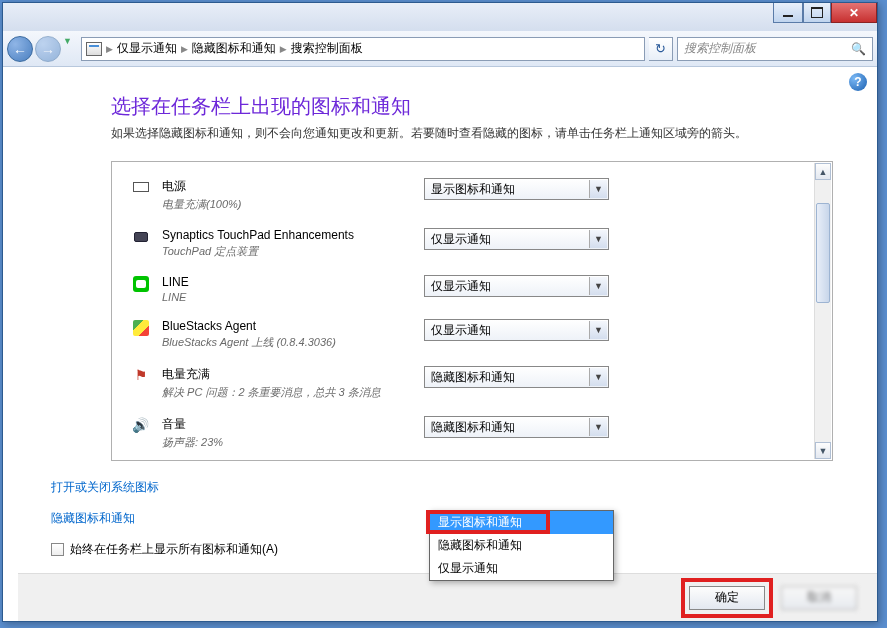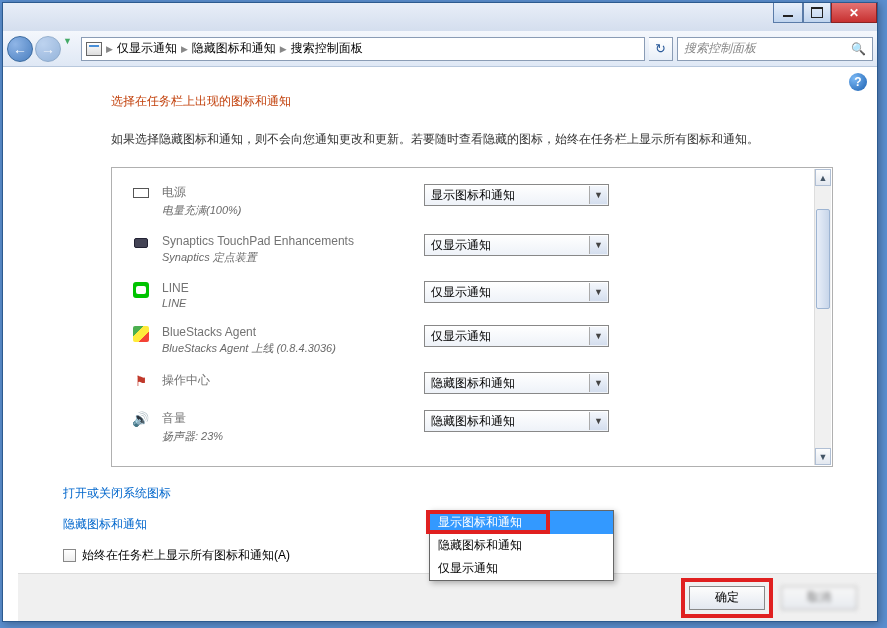--- a/index.html
+++ b/index.html
@@ -27,43 +27,43 @@
 .addr-icon::after{content:''; position:absolute; left:2px; top:2px; width:10px; height:2px; background:#4a90d9;}
 .addr-sep { color:#888; font-size:9px; }
 .refresh-btn { width:24px; height:24px; border:1px solid #8a9cb5; border-left:none; background:linear-gradient(#fff,#e8eff8); display:flex; align-items:center; justify-content:center; font-size:13px; color:#2a5a9a; }
 .searchbox { width:196px; height:24px; background:#fff; border:1px solid #8a9cb5; display:flex; align-items:center; padding:0 6px; font-size:12px; color:#888; font-style:italic; }
 .searchbox .sicon { margin-left:auto; font-style:normal; color:#3a6a9f; }
 
 .content { position:relative; height: calc(100% - 64px); background:#fff; padding:0; }
 .help-icon { position:absolute; right:10px; top:6px; width:18px; height:18px; border-radius:50%; background:radial-gradient(circle at 30% 30%,#7ab8f5,#1a5fb0); color:#fff; font-size:12px; display:flex; align-items:center; justify-content:center; font-weight:bold; }
 
 .inner { padding: 26px 44px 0 108px; }
-.page-title { color:#c2410c; font-size:12px; font-weight:normal; margin-bottom:20px; }
+.page-title { color:#6d28d9; font-size:20px; font-weight:normal; margin-bottom:4px; }
 .page-desc { font-size:12px; color:#333; line-height:1.6; margin-bottom:18px; }
 
 .list-frame { border:1px solid #b0b0b0; height:300px; position:relative; padding:8px 28px 8px 20px; background:#fff; }
 .scrollbar { position:absolute; right:1px; top:1px; bottom:1px; width:17px; background:#f0f0f0; border-left:1px solid #ddd; }
 .sb-btn { height:17px; background:linear-gradient(#fdfdfd,#e3e8f0); border:1px solid #b0bfd4; display:flex; align-items:center; justify-content:center; font-size:9px; color:#456; }
 .sb-thumb { position:absolute; left:1px; right:1px; top:40px; height:100px; background:linear-gradient(90deg,#e8eef8,#c8d6ea); border:1px solid #9db4d2; border-radius:2px; }
 
 .item-row { display:flex; align-items:flex-start; padding:8px 0; gap:12px; }
 .item-icon { width:18px; height:18px; flex-shrink:0; display:flex; align-items:center; justify-content:center; font-size:14px; }
 .item-text { width:250px; font-size:12px; }
-.item-name { color:#737373; }
+.item-name { color:#000000; }
 .item-sub { color:#6a6a6a; font-style:italic; margin-top:2px; font-size:11px; }
 .item-select { width:185px; }
 .combo { height:22px; border:1px solid #888; background:linear-gradient(#fff,#eef2f8); display:flex; align-items:center; padding:0 6px; font-size:12px; position:relative; }
 .combo-arrow { position:absolute; right:1px; top:1px; bottom:1px; width:18px; background:linear-gradient(#f4f7fc,#d4deee); border-left:1px solid #aaa; display:flex; align-items:center; justify-content:center; font-size:9px; color:#444; }
 
 .dropdown-open { position:absolute; left:426px; top:443px; width:185px; background:#fff; border:1px solid #666; box-shadow:2px 2px 6px rgba(0,0,0,.3); z-index:100; }
 .dd-item { padding:3px 8px; font-size:12px; }
 .dd-item.sel { background:#3399ff; color:#fff; }
 .dd-highlight { position:absolute; border:4px solid #e02020; pointer-events:none; }
 
-.links { padding: 18px 0 0 60px; font-size:12px; }
+.links { padding: 18px 0 0 48px; font-size:12px; }
 .links a { color:#0066cc; text-decoration:none; display:block; margin-bottom:14px; }
 .checkbox-row { display:flex; align-items:center; gap:6px; font-size:12px; margin-top:4px; }
 .checkbox-row .cb { width:13px; height:13px; border:1px solid #888; background:linear-gradient(#fff,#eee); }
 
 .footer { position:absolute; bottom:0; left:15px; right:0; height:48px; background:#f0f0f0; border-top:1px solid #ddd; display:flex; align-items:center; justify-content:flex-end; padding:0 20px; gap:8px; }
 .btn { width:76px; height:24px; border:1px solid #888; background:linear-gradient(#fdfdfd,#e3e8f0); font-size:12px; display:flex; align-items:center; justify-content:center; }
 .btn-highlight { border:4px solid #e02020; padding:4px; }
 .btn.cancel-blur { filter: blur(2px); opacity:.6; }
 
 .ic-battery::before { content:''; display:block; width:14px; height:8px; border:1px solid #555; position:relative; }
@@ -107,21 +107,21 @@
       <span>搜索控制面板</span>
       <span class="sicon">🔍</span>
     </div>
   </div>
 
   <div class="content">
     <div class="help-icon">?</div>
 
     <div class="inner">
       <h1 class="page-title">选择在任务栏上出现的图标和通知</h1>
-      <p class="page-desc">如果选择隐藏图标和通知，则不会向您通知更改和更新。若要随时查看隐藏的图标，始终在任务栏上显示所有图标和通知。</p>
+      <p class="page-desc">如果选择隐藏图标和通知，则不会向您通知更改和更新。若要随时查看隐藏的图标，请单击任务栏上通知区域旁的箭头。</p>
 
       <div class="list-frame">
         <div class="scrollbar">
           <div class="sb-btn">▲</div>
           <div class="sb-thumb"></div>
           <div class="sb-btn" style="position:absolute;bottom:0;left:0;right:0">▼</div>
         </div>
 
         <div class="item-row">
           <div class="item-icon">
@@ -138,21 +138,21 @@
               </div>
             </div>
         </div>
 
         <div class="item-row">
           <div class="item-icon">
               <span class="ic-touch"></span>
             </div>
           <div class="item-text">
             <div class="item-name">Synaptics TouchPad Enhancements</div>
-            <div class="item-sub">Synaptics 定点装置</div>
+            <div class="item-sub">TouchPad 定点装置</div>
           </div>
           <div class="item-select">
               <div class="combo">
                 <span>仅显示通知</span>
                 <span class="combo-arrow">▼</span>
               </div>
             </div>
         </div>
 
         <div class="item-row">
@@ -183,21 +183,22 @@
               <div class="combo">
                 <span>仅显示通知</span>
                 <span class="combo-arrow">▼</span>
               </div>
             </div>
         </div>
 
         <div class="item-row">
           <div class="item-icon ic-flag">⚑</div>
           <div class="item-text">
-            <div class="item-name">操作中心</div>
+            <div class="item-name">电量充满</div>
+            <div class="item-sub">解决 PC 问题：2 条重要消息，总共 3 条消息</div>
           </div>
           <div class="item-select">
               <div class="combo">
                 <span>隐藏图标和通知</span>
                 <span class="combo-arrow">▼</span>
               </div>
             </div>
         </div>
 
         <div class="item-row">

